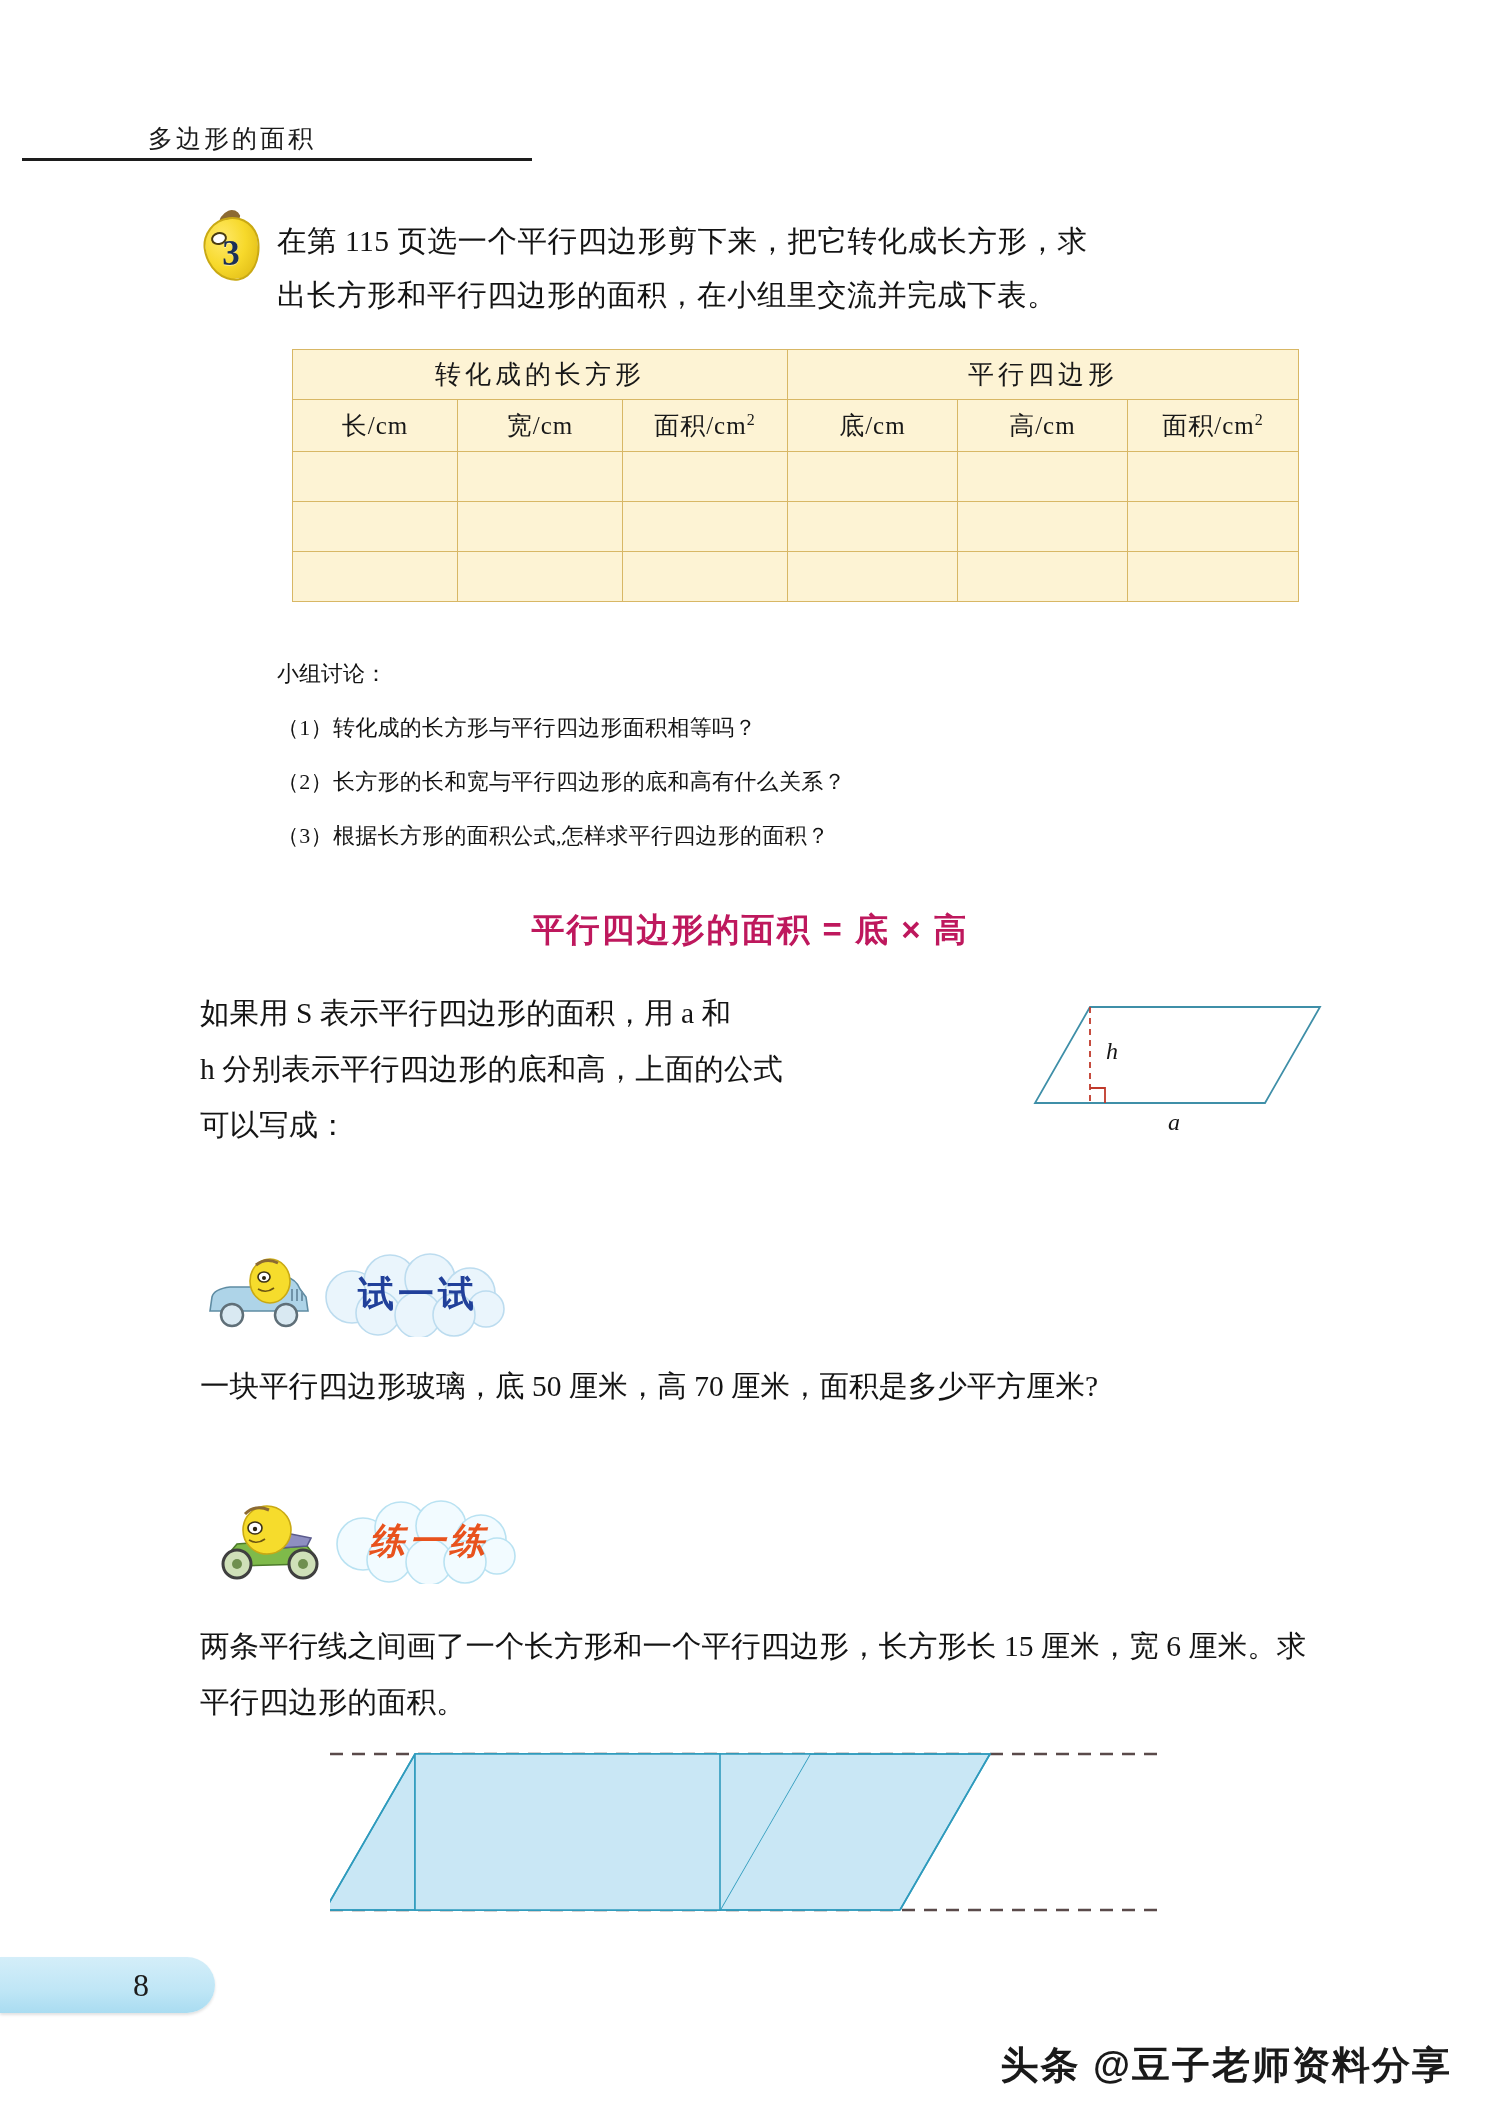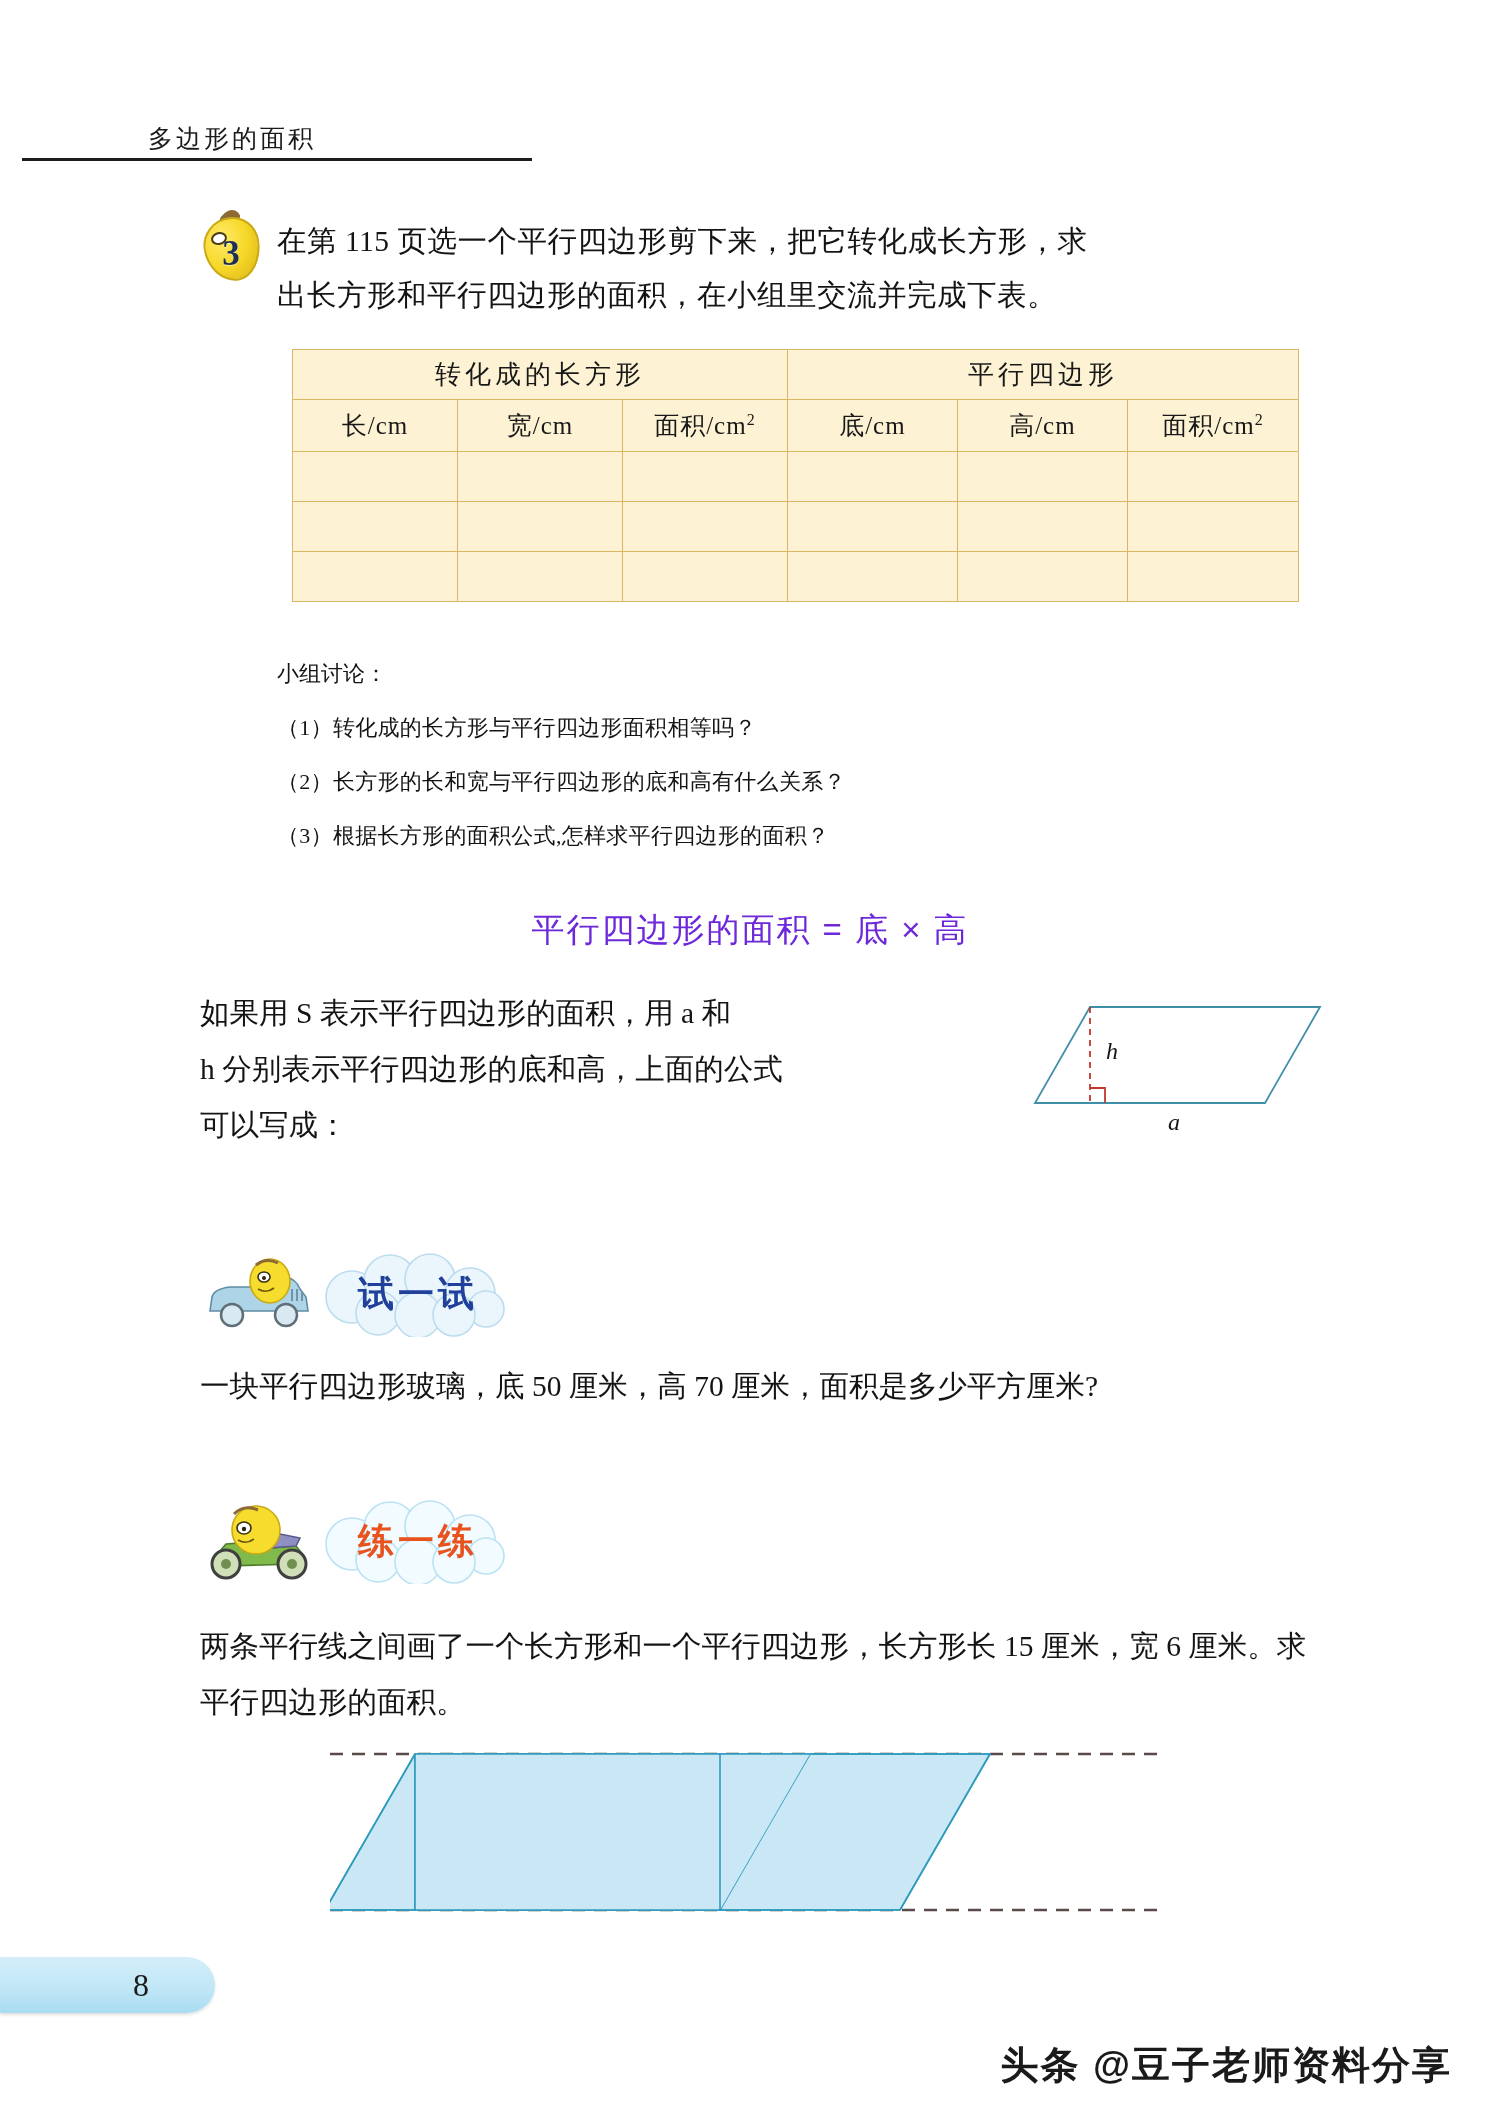--- a/index.html
+++ b/index.html
@@ -91,22 +91,22 @@
     position:absolute;left:277px;top:647px;width:1060px;
   }
   .disc .line{font-size:22px;line-height:54px;color:#141414;}
   .disc .q{letter-spacing:.3px;}
 
   
   .formula-main{
     position:absolute;left:0;top:908px;width:1500px;
     text-align:center;
     font-family:"Liberation Sans","DejaVu Sans",sans-serif;
-    font-weight:400;font-size:33px;letter-spacing:2px;
-    color:#6d28d9;
+    font-weight:700;font-size:33px;letter-spacing:2px;
+    color:#be185d;
   }
 
   
   .sah{
     position:absolute;left:200px;top:985px;width:810px;
     font-size:29.5px;line-height:56px;color:#141414;
   }
 
   .formula-sah{
     position:absolute;left:0;top:1158px;width:1160px;
@@ -123,21 +123,21 @@
   .sect .cloud{
     position:absolute;left:118px;top:6px;width:200px;height:86px;
   }
   .sect .cloudtext{
     position:absolute;left:118px;top:6px;width:200px;height:86px;
     display:flex;align-items:center;justify-content:center;
     font-size:36px;font-weight:700;letter-spacing:4px;
     font-family:"Liberation Serif","DejaVu Serif",serif;
   }
   #sect-try{left:200px;top:1245px;width:330px;}
-  #sect-practice{left:200px;top:1492px;width:330px;}
+  #sect-practice{left:211px;top:1492px;width:330px;font-style:italic;}
   .t-blue{color:#21409a;}
   .t-orange{color:#e8521d;}
 
   .prob{
     position:absolute;font-size:29.5px;line-height:56px;color:#141414;
   }
   #prob-try{left:200px;top:1358px;width:1130px;}
   #prob-practice{left:200px;top:1618px;width:1130px;}
 
   

